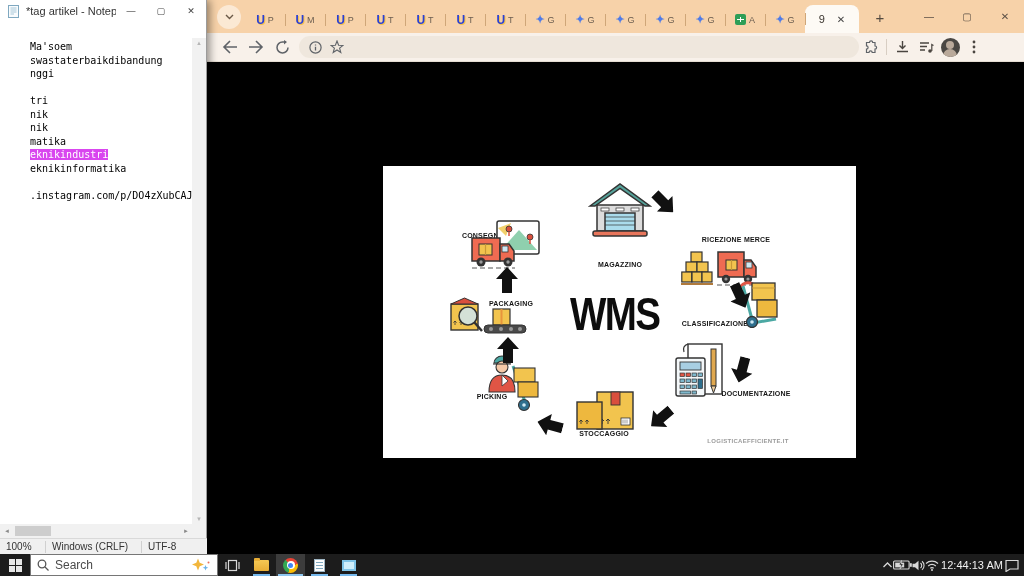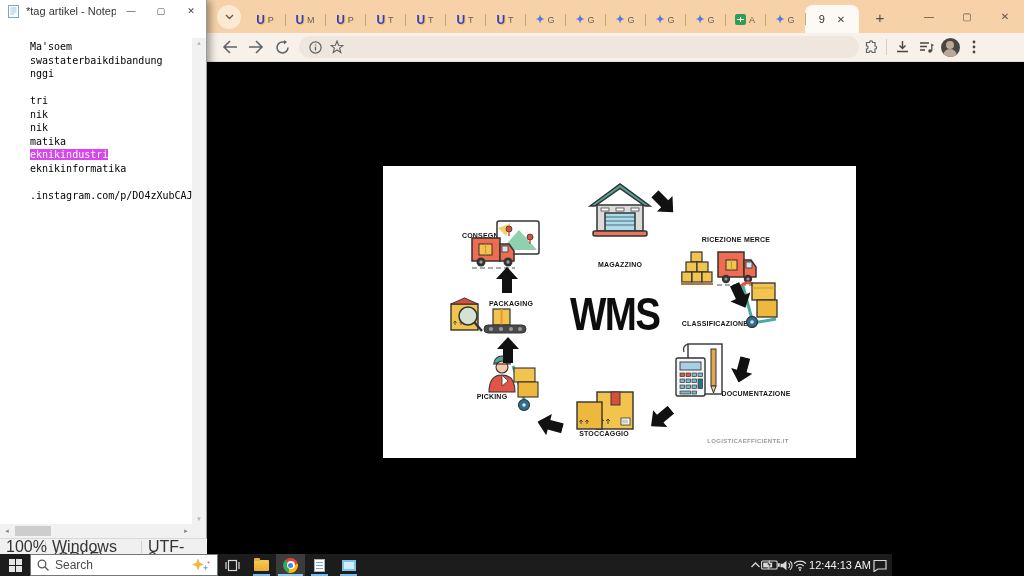--- a/index.html
+++ b/index.html
@@ -92,26 +92,26 @@
   .np-vscroll { position:absolute; right:0; top:38px; width:14px; height:486px; background:#f1f1f1;
                 display:flex; flex-direction:column; justify-content:space-between; align-items:center;
                 font-size:6px; color:#b5b5b5; padding:2px 0; }
   .np-hscroll { position:absolute; left:0; top:524px; width:193px; height:14px; background:#f1f1f1;
                 display:flex; align-items:center; font-size:6px; color:#888; }
   .np-hscroll .harrow { width:14px; text-align:center; }
   .np-hscroll .spacer { flex:1; }
   .np-hthumb { position:absolute; left:15px; top:2px; width:36px; height:10px; background:#cdcdcd; }
   .np-corner { position:absolute; right:0; top:524px; width:14px; height:14px; background:#f1f1f1; }
   .np-status { position:absolute; left:0; bottom:0; width:207px; height:16px; background:#f0f0f0;
-               border-top:1px solid #d9d9d9; display:flex; align-items:center; font-size:16px; color:#333; }
+               border-top:1px solid #d9d9d9; display:flex; align-items:center; font-size:10px; color:#333; }
   .np-cell { padding:0 6px; height:12px; line-height:12px; border-right:1px solid #d0d0d0; }
   .c1 { width:46px; } .c2 { width:96px; } .c3 { width:52px; border-right:none; }
 
   
-  .taskbar { position:absolute; left:0; top:554px; width:892px; height:22px; background:#1c1c1c;
+  .taskbar { position:absolute; left:0; top:554px; width:1024px; height:22px; background:#1c1c1c;
              display:flex; align-items:stretch; }
   .tb-start { width:30px; display:flex; align-items:center; justify-content:center; }
   .tb-search { width:188px; background:#fff; border:1px solid #767676; display:flex; align-items:center;
                gap:6px; padding:0 6px; }
   .tb-search .stext { font-size:12px; color:#4a4a4a; }
   .tb-sparkle { margin-left:auto; }
   .tb-btn { width:29px; display:flex; align-items:center; justify-content:center; position:relative; }
   .tb-btn .underline { position:absolute; bottom:0; left:6px; right:6px; height:2px; background:#76b9ed; }
   .tb-chrome { background:#3c3c3c; }
   .tb-chrome .underline { left:2px; right:2px; background:#8ec7f0; }

